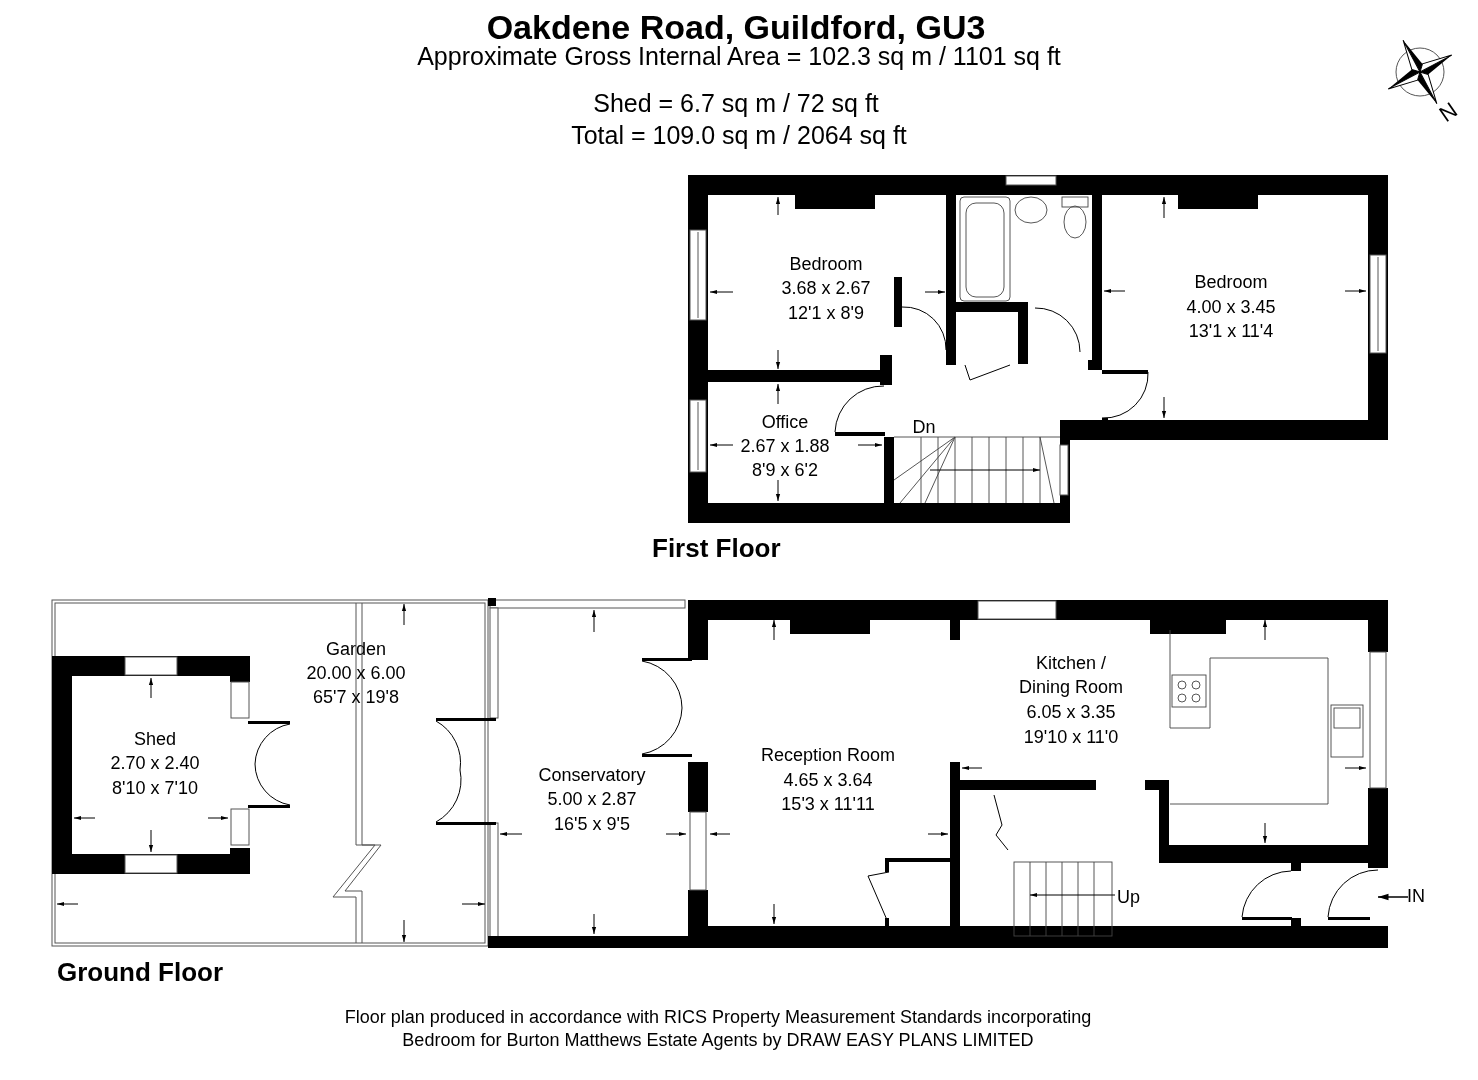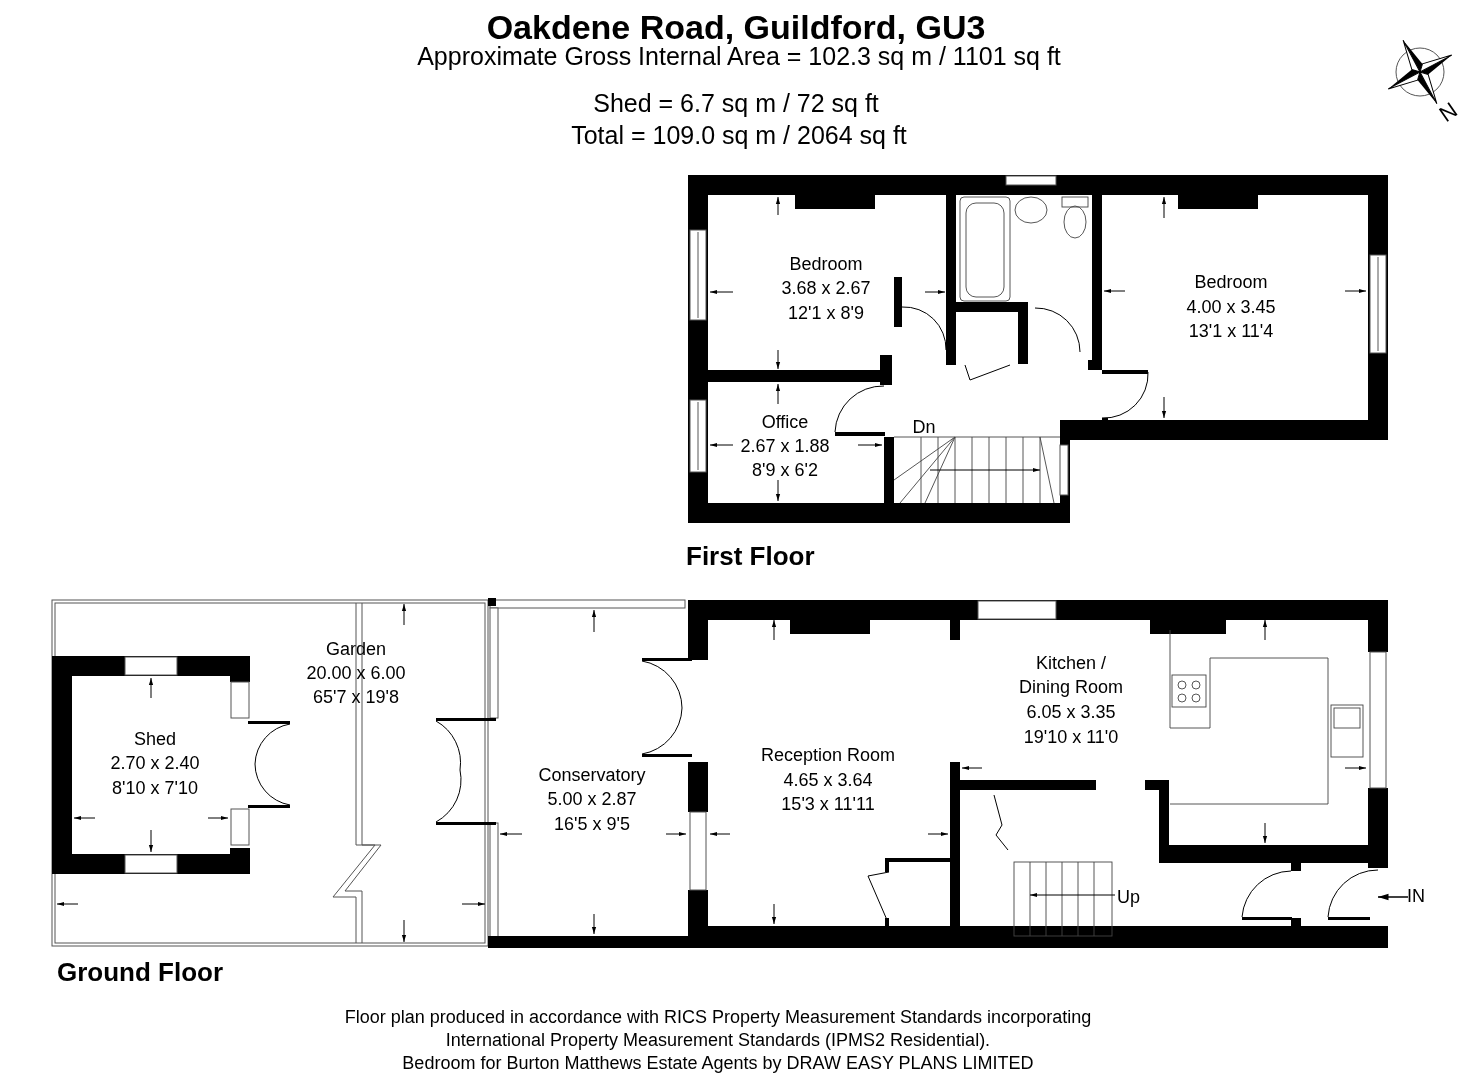--- a/index.html
+++ b/index.html
@@ -266,20 +266,19 @@
       <text x="1071" y="669" class="room-text">Kitchen /</text>
       <text x="1071" y="693" class="room-text">Dining Room</text>
       <text x="1071" y="718" class="room-text">6.05 x 3.35</text>
       <text x="1071" y="743" class="room-text">19'10 x 11'0</text>
     </g>
     <text x="1117" y="903" class="room-text">Up</text>
     <text x="1407" y="902" class="room-text">IN</text>
   </g>
 </svg>
 
-<div class="floor-label" style="left:686px;top:533px;margin-top:8px;">First Floor</div>
+<div class="floor-label" style="left:652px;top:533px;">First Floor</div>
 <div class="floor-label" style="left:57px;top:957px;">Ground Floor</div>
 
 <div class="footer">
   <div>Floor plan produced in accordance with RICS Property Measurement Standards incorporating</div>
-  <div>International Property Measurement Standards (IPMS2 Residential).</div>
   <div>Bedroom for Burton Matthews Estate Agents by DRAW EASY PLANS LIMITED</div>
 </div>
 
 </body></html>

